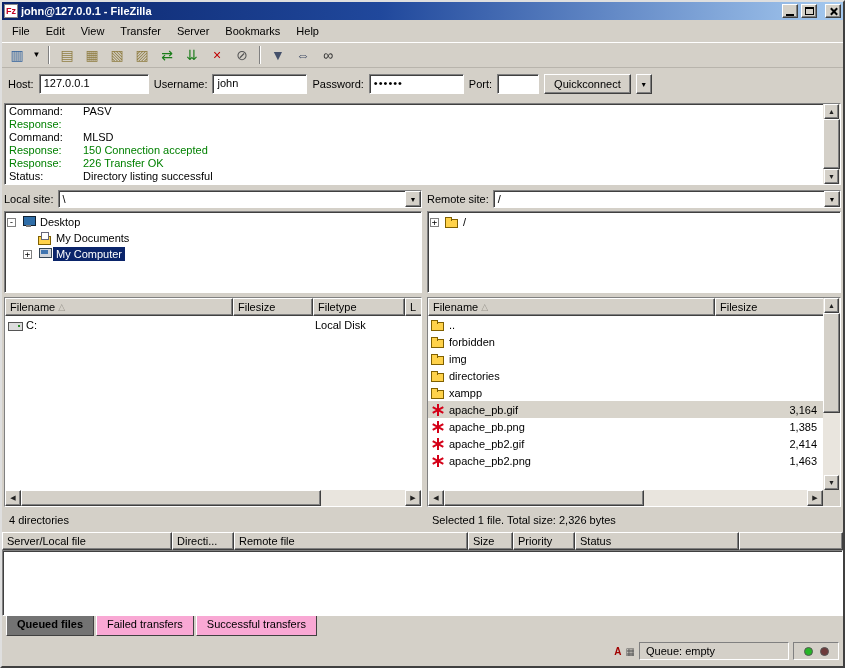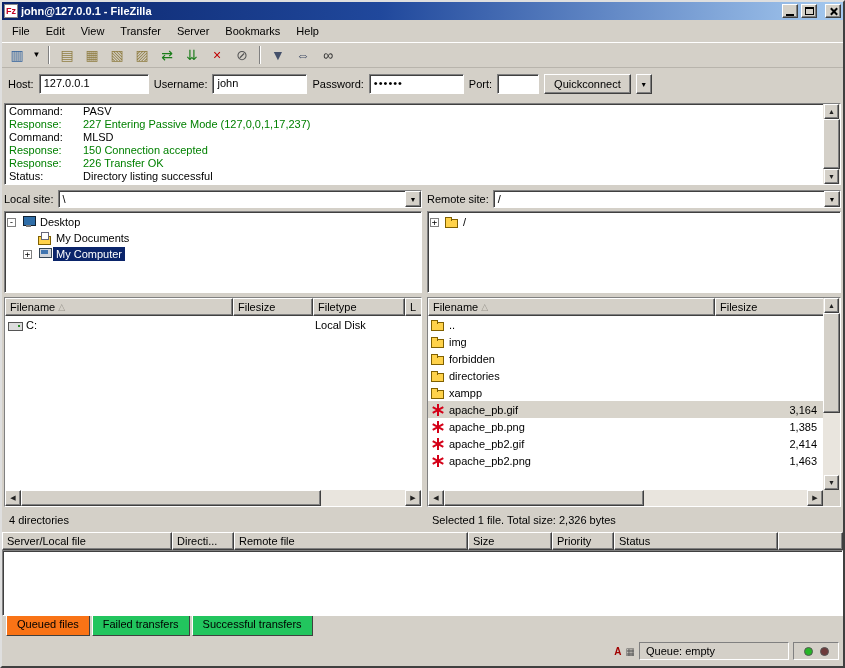--- a/index.html
+++ b/index.html
@@ -92,22 +92,22 @@
 .i-drive::before{content:"";position:absolute;left:1px;top:4px;width:13px;height:7px;background:#dcdcdc;border:1px solid #555}
 .i-drive::after{content:"";position:absolute;right:3px;top:7px;width:2px;height:2px;background:#2a8a2a}
 .i-broken i{position:absolute;left:7px;top:1px;width:2px;height:12px;background:#d40018}
 .i-broken i:nth-child(2){transform:rotate(62deg)}
 .i-broken i:nth-child(3){transform:rotate(-62deg)}
 
 .queuewrap{height:84px;flex:0 0 84px;margin:0;display:flex;flex-direction:column;overflow:hidden}
 #queue-head{height:18px;flex:0 0 18px;display:flex;overflow:hidden;background:#d4d0c8}
 .queue-body{flex:1;background:#fff}
 #tabs{height:20px;flex:0 0 20px;display:flex;gap:2px;padding-left:2px;margin:0 2px}
-.tab{padding:2px 10px;background:#22c55e;border:1px solid;border-color:#fff #404040 #404040 #fff;border-top:none;white-space:nowrap}
-.tab-active{font-weight:normal;background:#f97316}
+.tab{padding:2px 10px;background:#f9a8d4;border:1px solid;border-color:#fff #404040 #404040 #fff;border-top:none;white-space:nowrap}
+.tab-active{font-weight:bold;background:#737373}
 
 .statusbar{flex:1;margin:2px;display:flex;align-items:center;gap:4px;padding:1px 2px;min-height:0}
 .sb-fill{flex:1}
 #status-icons{display:flex;gap:4px;align-items:center}
 .sicon{font-size:10px;font-weight:bold}
 .scell{height:18px;border:1px solid;border-color:#808080 #fff #fff #808080;display:flex;align-items:center;padding:0 6px}
 .queue-cell{width:150px}
 .led-cell{width:46px;gap:7px;justify-content:center}
 .led{width:9px;height:9px;border-radius:50%;border:1px solid #555}
 </style>
@@ -200,21 +200,20 @@
   </div>
 
   <div class="logwrap sunken">
     <div id="log-lines">
         <div class="log-line log-command">
           <span class="log-label">Command:</span>
           <span class="log-text">PASV</span>
         </div>
         <div class="log-line log-response">
           <span class="log-label">Response:</span>
-          <span class="log-text">227 Entering Passive Mode (127,0,0,1,17,237)</span>
         </div>
         <div class="log-line log-command">
           <span class="log-label">Command:</span>
           <span class="log-text">MLSD</span>
         </div>
         <div class="log-line log-response">
           <span class="log-label">Response:</span>
           <span class="log-text">150 Connection accepted</span>
         </div>
         <div class="log-line log-response">
@@ -353,28 +352,28 @@
               <div class="row">
                 <span class="lcell" style="width: 287px;">
                   <span class="icon i-folder"></span>
                   <span class="fname">..</span>
                 </span>
                 <span class="lcell size-r" style="width: 112px;"></span>
               </div>
               <div class="row">
                 <span class="lcell" style="width: 287px;">
                   <span class="icon i-folder"></span>
+                  <span class="fname">forbidden</span>
+                </span>
+                <span class="lcell size-r" style="width: 112px;"></span>
+              </div>
+              <div class="row">
+                <span class="lcell" style="width: 287px;">
+                  <span class="icon i-folder"></span>
                   <span class="fname">img</span>
-                </span>
-                <span class="lcell size-r" style="width: 112px;"></span>
-              </div>
-              <div class="row">
-                <span class="lcell" style="width: 287px;">
-                  <span class="icon i-folder"></span>
-                  <span class="fname">forbidden</span>
                 </span>
                 <span class="lcell size-r" style="width: 112px;"></span>
               </div>
               <div class="row">
                 <span class="lcell" style="width: 287px;">
                   <span class="icon i-folder"></span>
                   <span class="fname">directories</span>
                 </span>
                 <span class="lcell size-r" style="width: 112px;"></span>
               </div>
@@ -464,21 +463,21 @@
     <div id="queue-head">
         <div class="hcell raised" style="width: 170px;">
           <span class="hlabel">Server/Local file</span>
         </div>
         <div class="hcell raised" style="width: 62px;">
           <span class="hlabel">Directi...</span>
         </div>
         <div class="hcell raised" style="width: 234px;">
           <span class="hlabel">Remote file</span>
         </div>
-        <div class="hcell raised" style="width: 84px;">
+        <div class="hcell raised" style="width: 45px;">
           <span class="hlabel">Size</span>
         </div>
         <div class="hcell raised" style="width: 62px;">
           <span class="hlabel">Priority</span>
         </div>
         <div class="hcell raised" style="width: 164px;">
           <span class="hlabel">Status</span>
         </div>
         <div class="hcell raised hfill"></div>
       </div>

